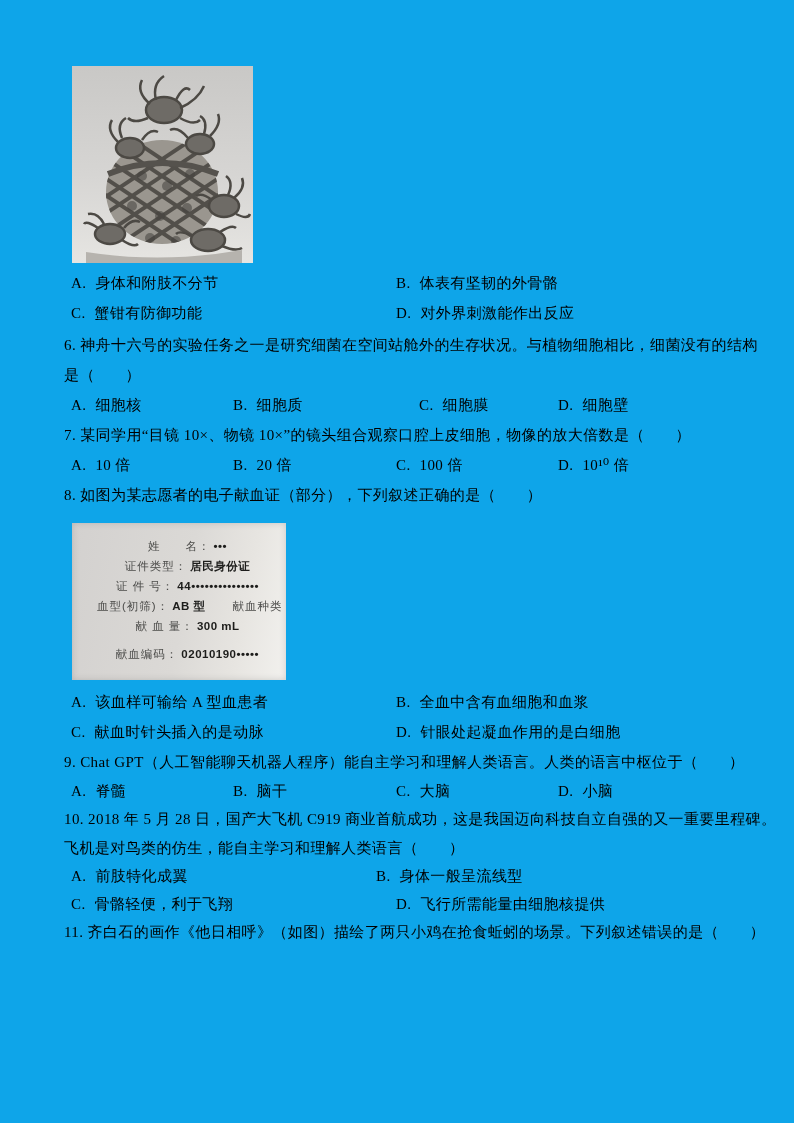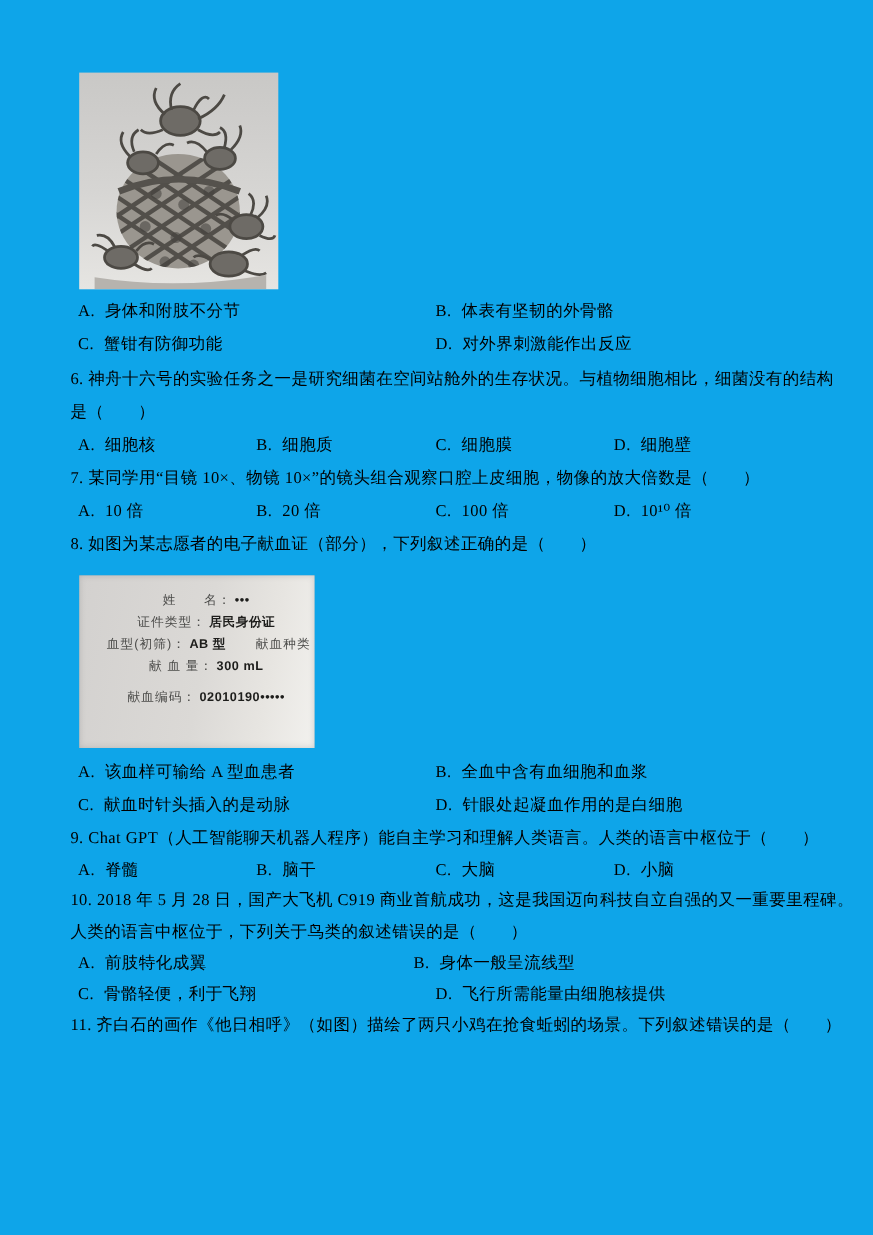--- a/index.html
+++ b/index.html
@@ -109,21 +109,21 @@
   </div>
 
   <div class="line" style="left:64px;top:335px">6. 神舟十六号的实验任务之一是研究细菌在空间站舱外的生存状况。与植物细胞相比，细菌没有的结构</div>
   <div class="line" style="left:64px;top:365px">是（　　）</div>
   <div class="line opt" style="left:71px;top:395px">
     <span class="letter">A.</span><span>细胞核</span>
   </div>
   <div class="line opt" style="left:233px;top:395px">
     <span class="letter">B.</span><span>细胞质</span>
   </div>
-  <div class="line opt" style="left:396px;top:395px">
+  <div class="line opt" style="left:419px;top:395px">
     <span class="letter">C.</span><span>细胞膜</span>
   </div>
   <div class="line opt" style="left:558px;top:395px">
     <span class="letter">D.</span><span>细胞壁</span>
   </div>
 
   <div class="line" style="left:64px;top:425px">7. 某同学用“目镜 10×、物镜 10×”的镜头组合观察口腔上皮细胞，物像的放大倍数是（　　）</div>
   <div class="line opt" style="left:71px;top:455px">
     <span class="letter">A.</span><span>10 倍</span>
   </div>
@@ -141,20 +141,23 @@
 
   <div class="figure cert-fig">
     <div class="cert-body">
       <div class="cert-row">
         <span class="lab">姓　　名：</span><span class="val">•••</span>
       </div>
       <div class="cert-row">
         <span class="lab">证件类型：</span><span class="val">居民身份证</span>
       </div>
       <div class="cert-row">
+        <span class="lab">证 件 号：</span><span class="val">44•••••••••••••••</span>
+      </div>
+      <div class="cert-row">
         <span class="lab">血型(初筛)：</span><span class="val">AB 型</span><span class="lab2">献血种类：</span><span class="val">全血</span>
       </div>
       <div class="cert-row">
         <span class="lab">献 血 量：</span><span class="val">300 mL</span>
       </div>
       <div class="cert-row code">
         <span class="lab">献血编码：</span><span class="val">02010190•••••</span>
       </div>
     </div>
   </div>
@@ -180,21 +183,21 @@
     <span class="letter">B.</span><span>脑干</span>
   </div>
   <div class="line opt" style="left:396px;top:781px">
     <span class="letter">C.</span><span>大脑</span>
   </div>
   <div class="line opt" style="left:558px;top:781px">
     <span class="letter">D.</span><span>小脑</span>
   </div>
 
   <div class="line" style="left:64px;top:809px">10. 2018 年 5 月 28 日，国产大飞机 C919 商业首航成功，这是我国迈向科技自立自强的又一重要里程碑。</div>
-  <div class="line" style="left:64px;top:838px">人类的语言中枢位于，下列关于鸟类的叙述错误的是（　　）</div>
+  <div class="line" style="left:64px;top:838px">飞机是对鸟类的仿生，能自主学习和理解人类语言（　　）</div>
   <div class="line opt" style="left:71px;top:866px">
     <span class="letter">A.</span><span>前肢特化成翼</span>
   </div>
   <div class="line opt" style="left:376px;top:866px">
     <span class="letter">B.</span><span>身体一般呈流线型</span>
   </div>
   <div class="line opt" style="left:71px;top:894px">
     <span class="letter">C.</span><span>骨骼轻便，利于飞翔</span>
   </div>
   <div class="line opt" style="left:396px;top:894px">

